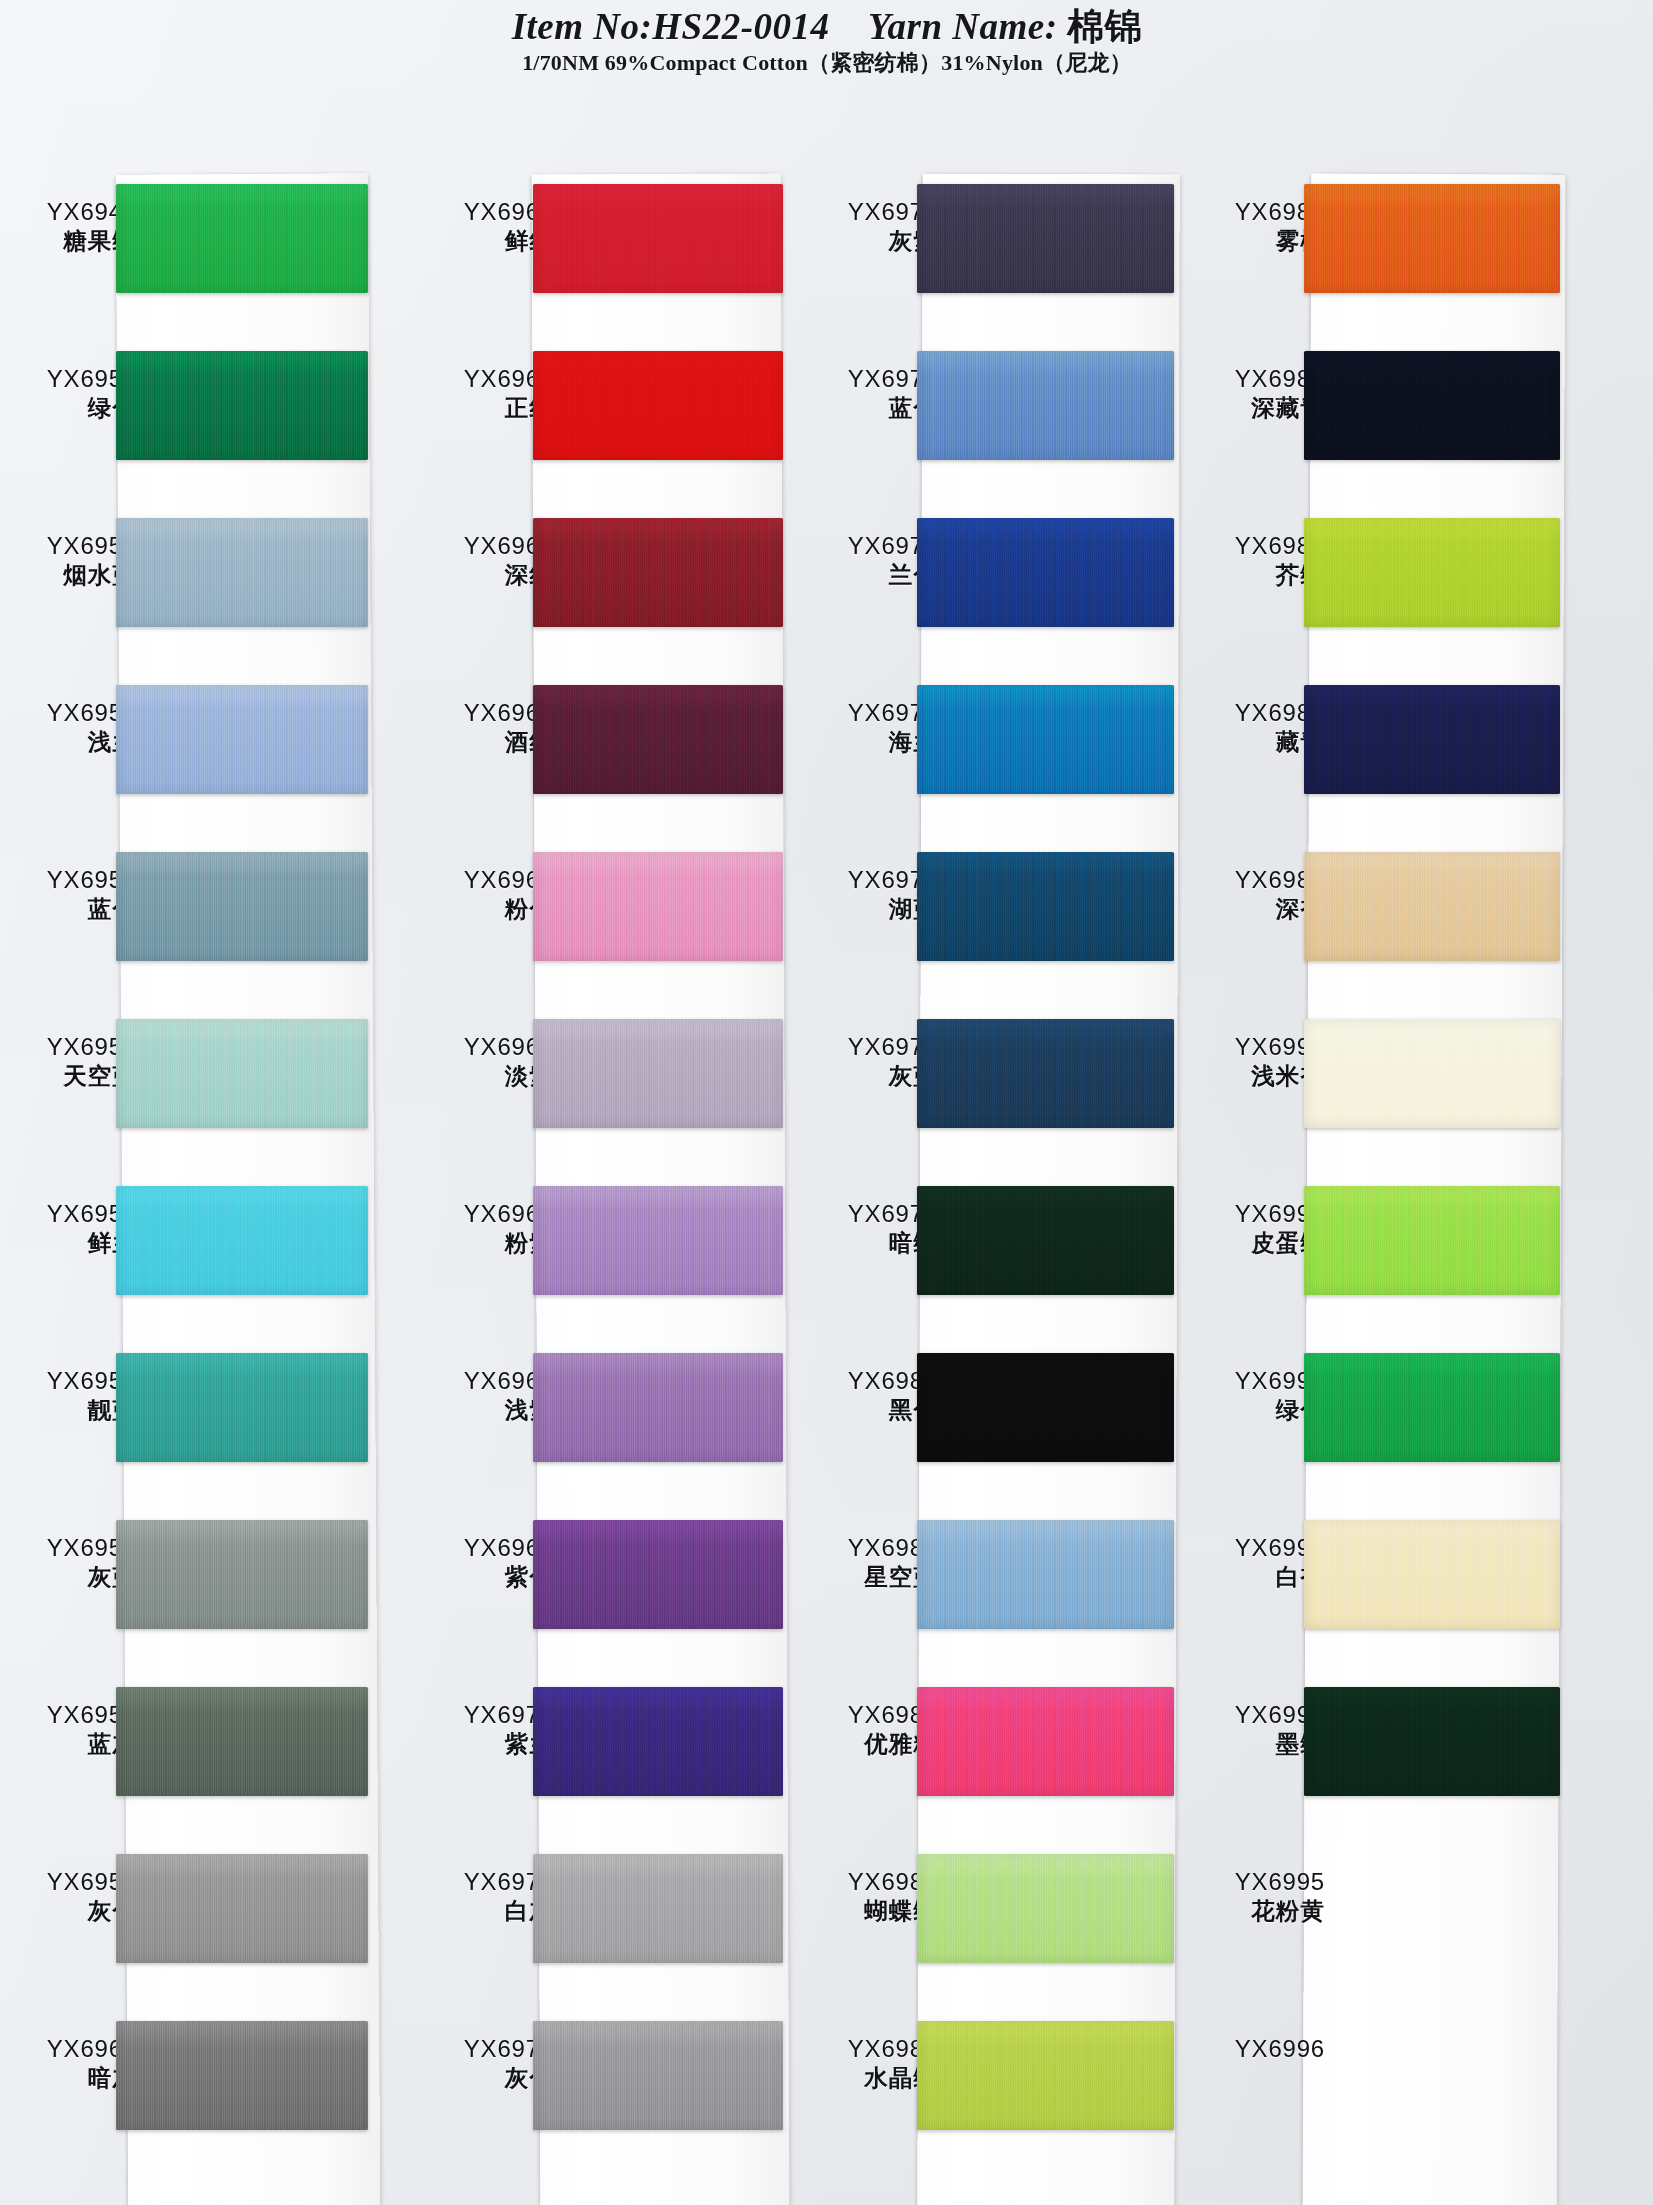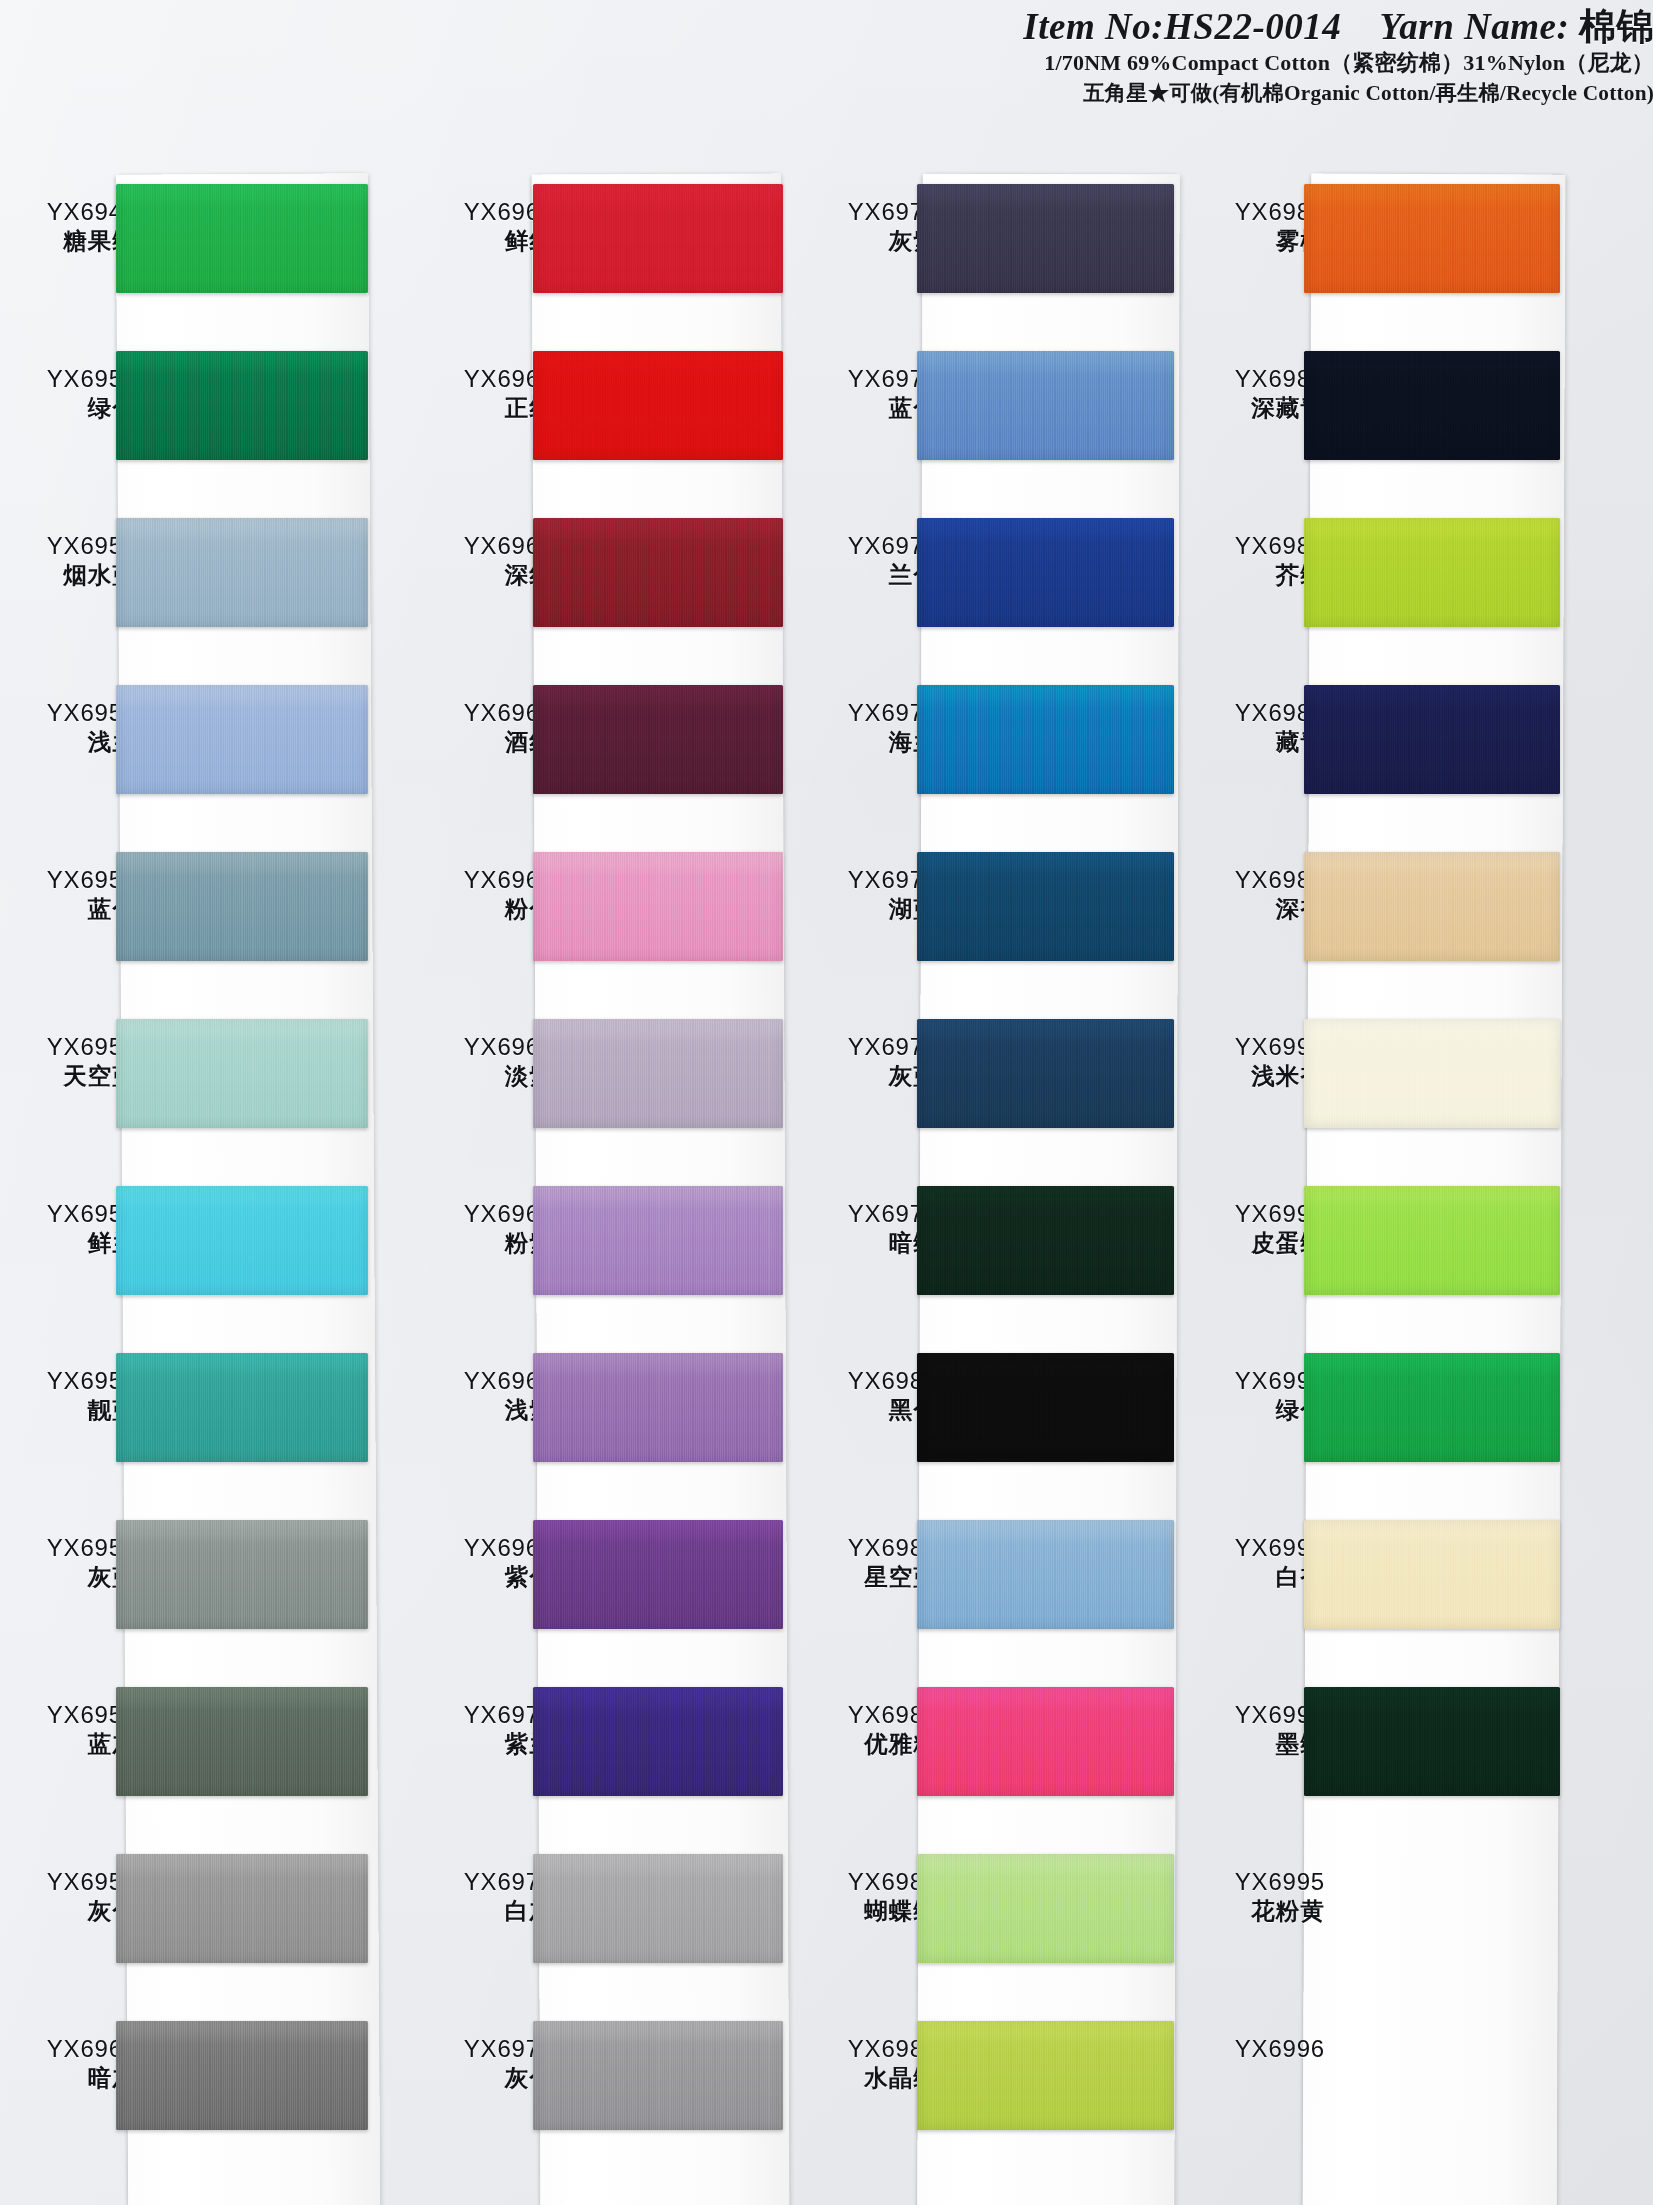--- a/index.html
+++ b/index.html
@@ -19,21 +19,21 @@
   }
   .sheet:after{
     content:"";position:absolute;inset:0;
     background:linear-gradient(105deg,rgba(255,255,255,.45) 0%,rgba(255,255,255,0) 42%,rgba(0,0,0,.035) 100%);
     pointer-events:none;
   }
 
   
   header{
     position:absolute;top:0;left:0;right:0;
-    text-align:right;
+    text-align:center;
     padding-top:6.6px;
     color:#15171b;
   }
   .title{
     font-family:"Liberation Serif","DejaVu Serif",serif;
     font-style:italic;font-weight:700;
     font-size:37px;letter-spacing:0.5px;
     white-space:nowrap;
     line-height:1.08;
     text-shadow:0 0.5px 0.5px rgba(255,255,255,.85);
@@ -139,21 +139,20 @@
 <div class="sheet"></div>
 
 <header>
   <div class="title">
     <span>Item No:HS22-0014</span>
     &nbsp;&nbsp;
     <span>Yarn Name:</span>
     <span class="zh">棉锦</span>
   </div>
   <div class="spec">1/70NM 69%Compact Cotton（紧密纺棉）31%Nylon（尼龙）</div>
-  <div class="spec l4">五角星★可做(有机棉Organic Cotton/再生棉/Recycle Cotton)</div>
 </header>
 
 <div class="board">
   <div class="col col-0">
     <div class="strip"></div>
     <div class="rows">
         <div class="row">
           <div class="label">
             <span class="code">YX6949</span>
             <span class="cname">糖果绿</span>

